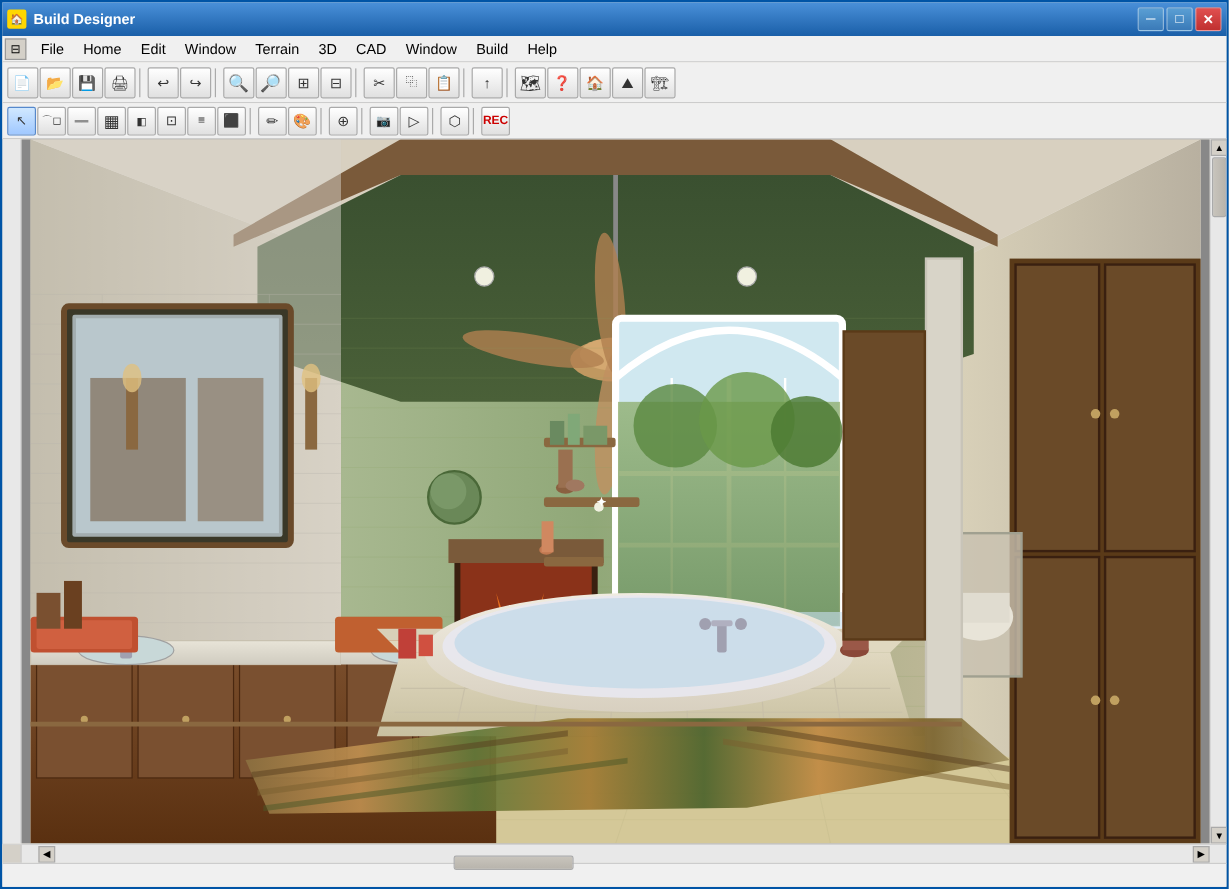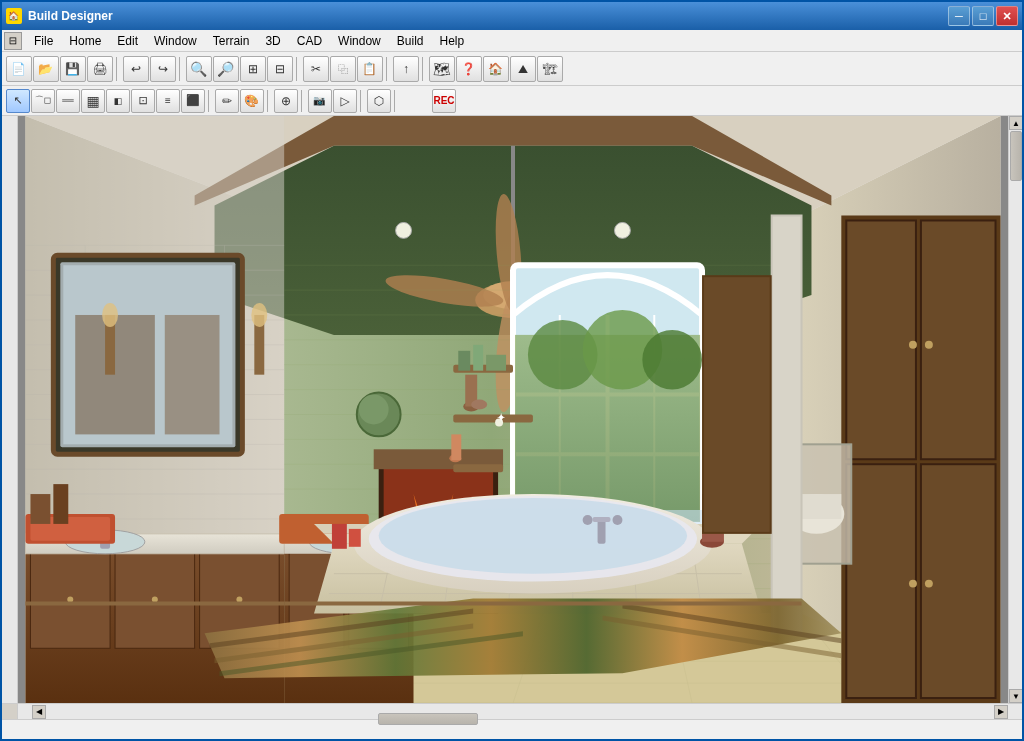--- a/index.html
+++ b/index.html
@@ -350,21 +350,21 @@
     <div class="toolbar2-btn" title="Draw" style="font-size:12px;">✏</div>
     <div class="toolbar2-btn" title="Paint" style="font-size:12px;">🎨</div>
     <div class="toolbar2-separator" style="width:4px;height:22px;border-left:1px solid #aaa;margin:0 2px;"></div>
     <div class="toolbar2-btn" title="Symbol" style="font-size:12px;">⊕</div>
     <div class="toolbar2-separator" style="width:4px;height:22px;border-left:1px solid #aaa;margin:0 2px;"></div>
     <div class="toolbar2-btn" title="Camera" style="font-size:10px;">📷</div>
     <div class="toolbar2-btn" title="Walk Through" style="font-size:12px;">▷</div>
     <div class="toolbar2-separator" style="width:4px;height:22px;border-left:1px solid #aaa;margin:0 2px;"></div>
     <div class="toolbar2-btn" title="Terrain" style="font-size:12px;">⬡</div>
     <div class="toolbar2-separator" style="width:4px;height:22px;border-left:1px solid #aaa;margin:0 2px;"></div>
-    <div class="toolbar2-btn" title="Record" style="font-size:10px; color:#c00; font-weight:bold;margin-left:31px;">REC</div>
+    <div class="toolbar2-btn" title="Record" style="font-size:10px; color:#c00; font-weight:bold;">REC</div>
   </div>
 
   <div class="main-area">
 
     <div class="ruler-left"></div>
 
     <div class="canvas-area">
       <svg class="room-svg" xmlns="http://www.w3.org/2000/svg" viewBox="0 0 980 590">
 
         <defs>

